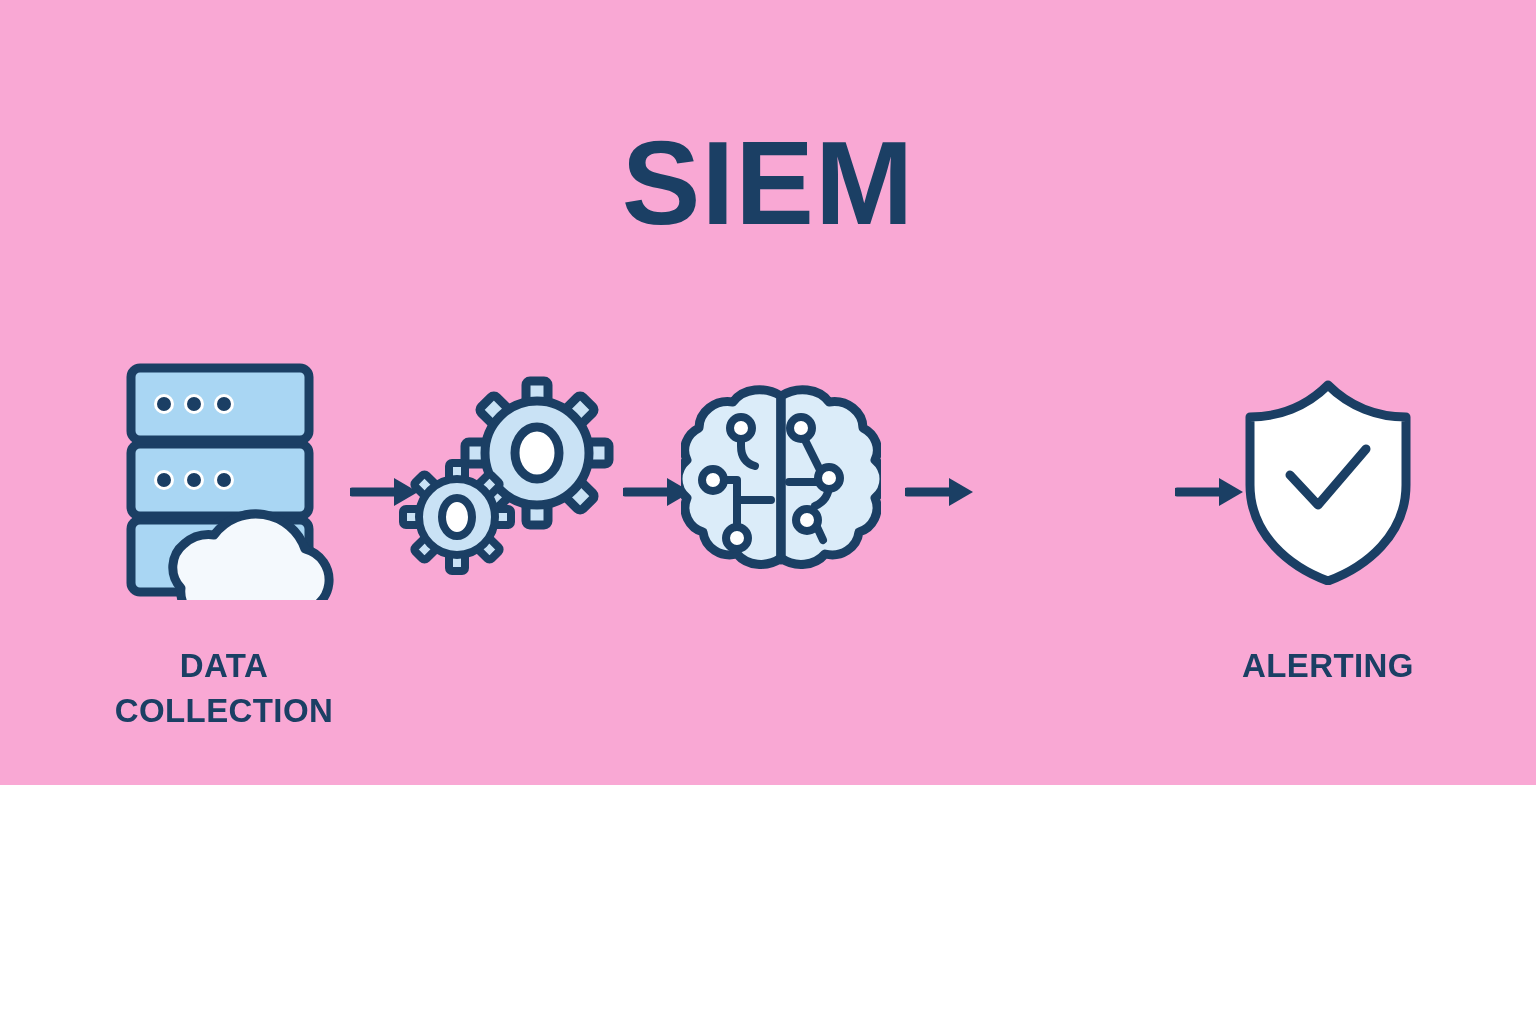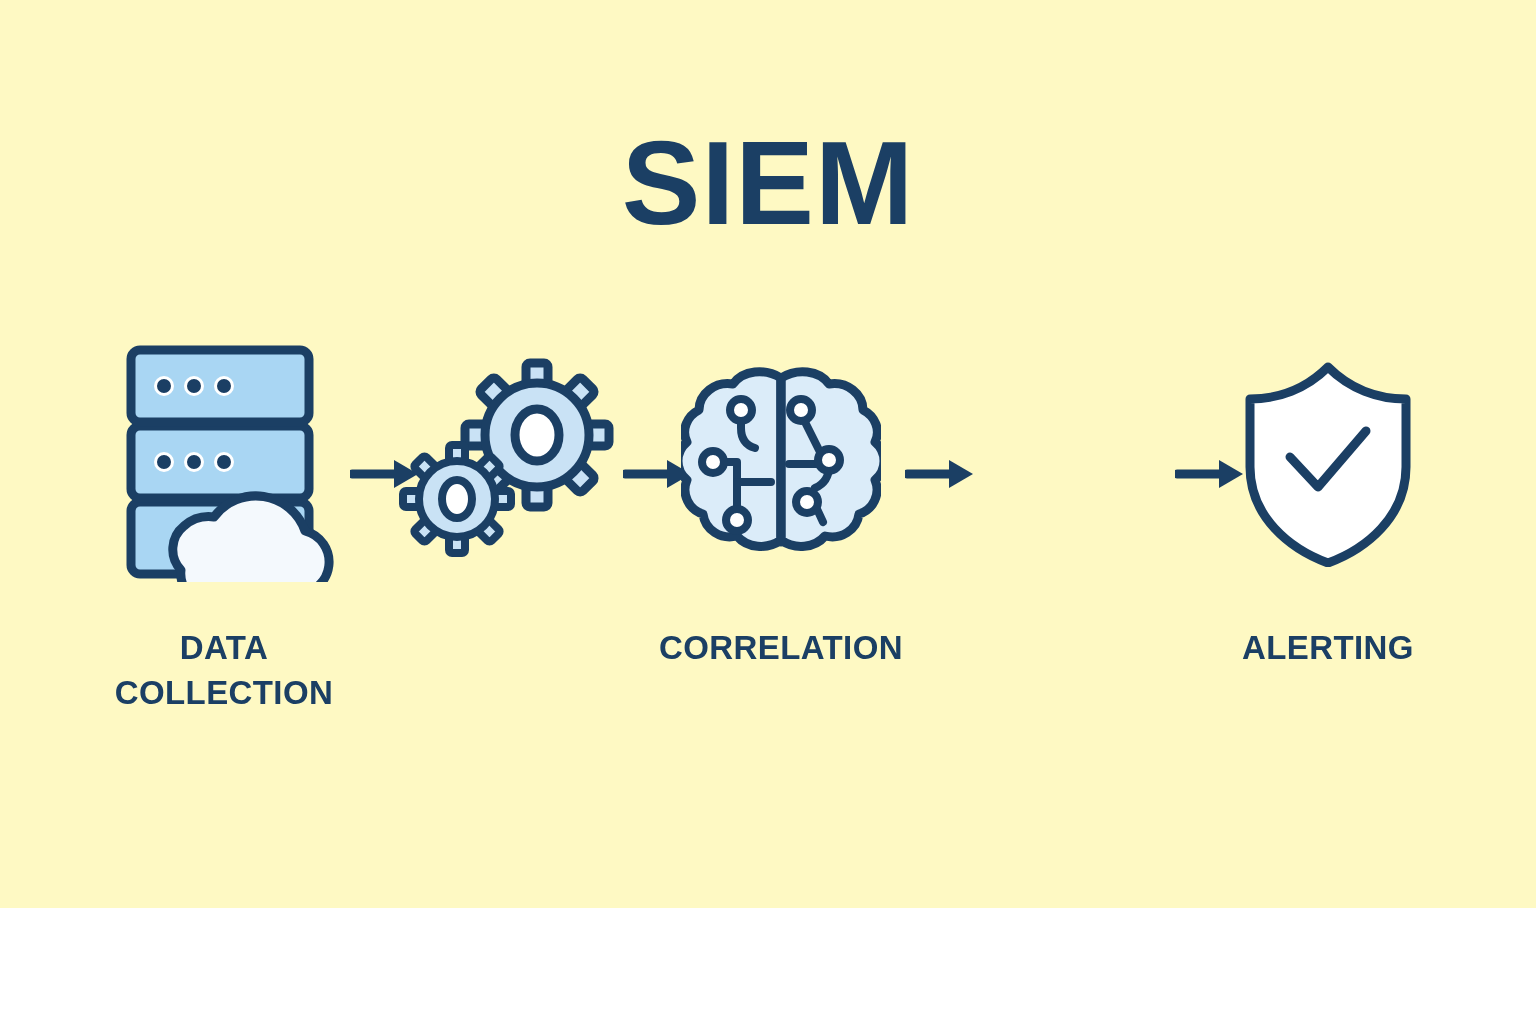--- a/index.html
+++ b/index.html
@@ -9,40 +9,40 @@
   body {
     width: 1536px;
     height: 1024px;
     background: #ffffff;
     font-family: "Liberation Sans", sans-serif;
     overflow: hidden;
   }
   #infographic {
     position: relative;
     width: 1536px;
-    height: 908px;
-    background: #fef9c3;
+    height: 785px;
+    background: #f9a8d4;
   }
   #title {
     position: absolute;
     top: 124px;
     left: 0;
     width: 1536px;
     text-align: center;
     font-family: "Liberation Sans", sans-serif;
     font-weight: bold;
     font-size: 118px;
     line-height: 1;
     letter-spacing: 1px;
     color: #1b3f64;
     user-select: none;
   }
   #flow {
     position: absolute;
-    top: 337px;
+    top: 355px;
     left: 96px;
     width: 1360px;
     height: 400px;
   }
   .stage {
     position: absolute;
     top: 0;
     width: 240px;
     height: 400px;
   }
@@ -230,21 +230,20 @@
             <path d="M140 102 L108 102"></path>
             <path d="M130 134 L142 160"></path>
           </g>
           <g fill="#ffffff" stroke="#1b3f64" stroke-width="8">
             <circle cx="120" cy="48" r="11"></circle>
             <circle cx="148" cy="98" r="11"></circle>
             <circle cx="126" cy="140" r="11"></circle>
           </g>
         </svg>
       </div>
-      <div class="stage-label">CORRELATION</div>
     </div>
 
     <div class="arrow arrow-2">
       <svg width="72" height="36" viewBox="0 0 72 36" xmlns="http://www.w3.org/2000/svg">
         <line x1="2" y1="18" x2="48" y2="18" stroke="#1b3f64" stroke-width="9" stroke-linecap="round"></line>
         <path d="M44 4 L68 18 L44 32 Z" fill="#1b3f64"></path>
       </svg>
     </div>
 
 

